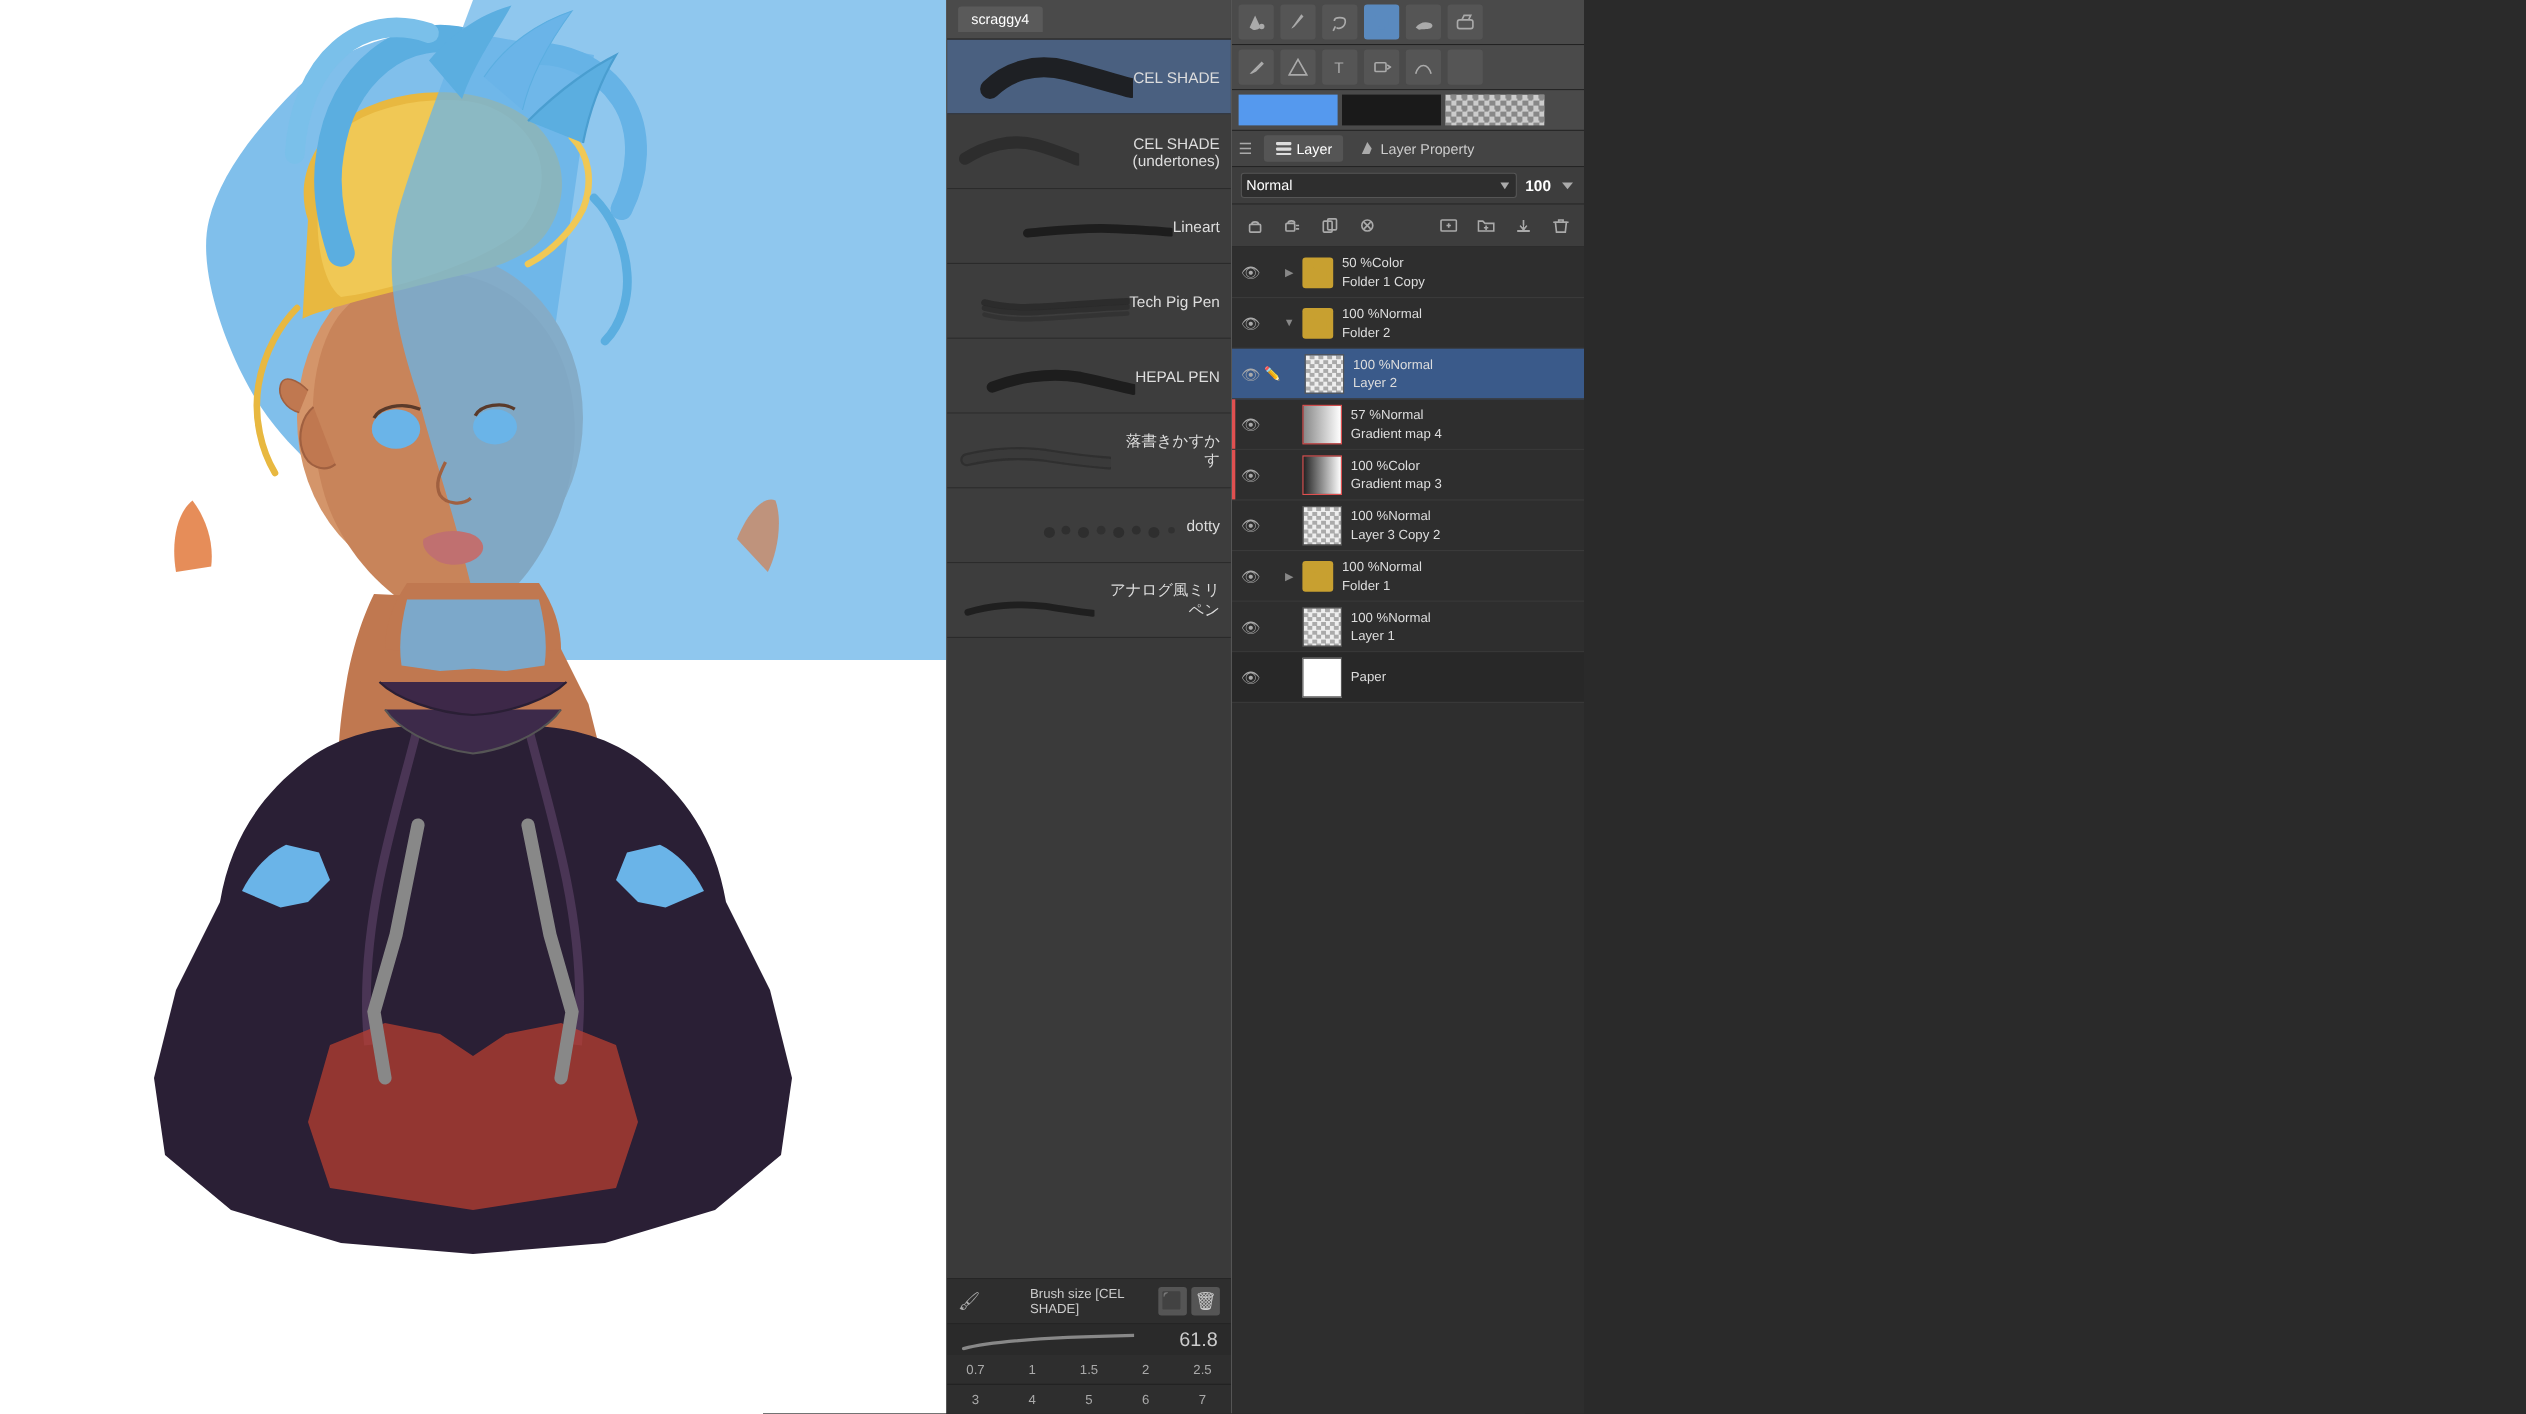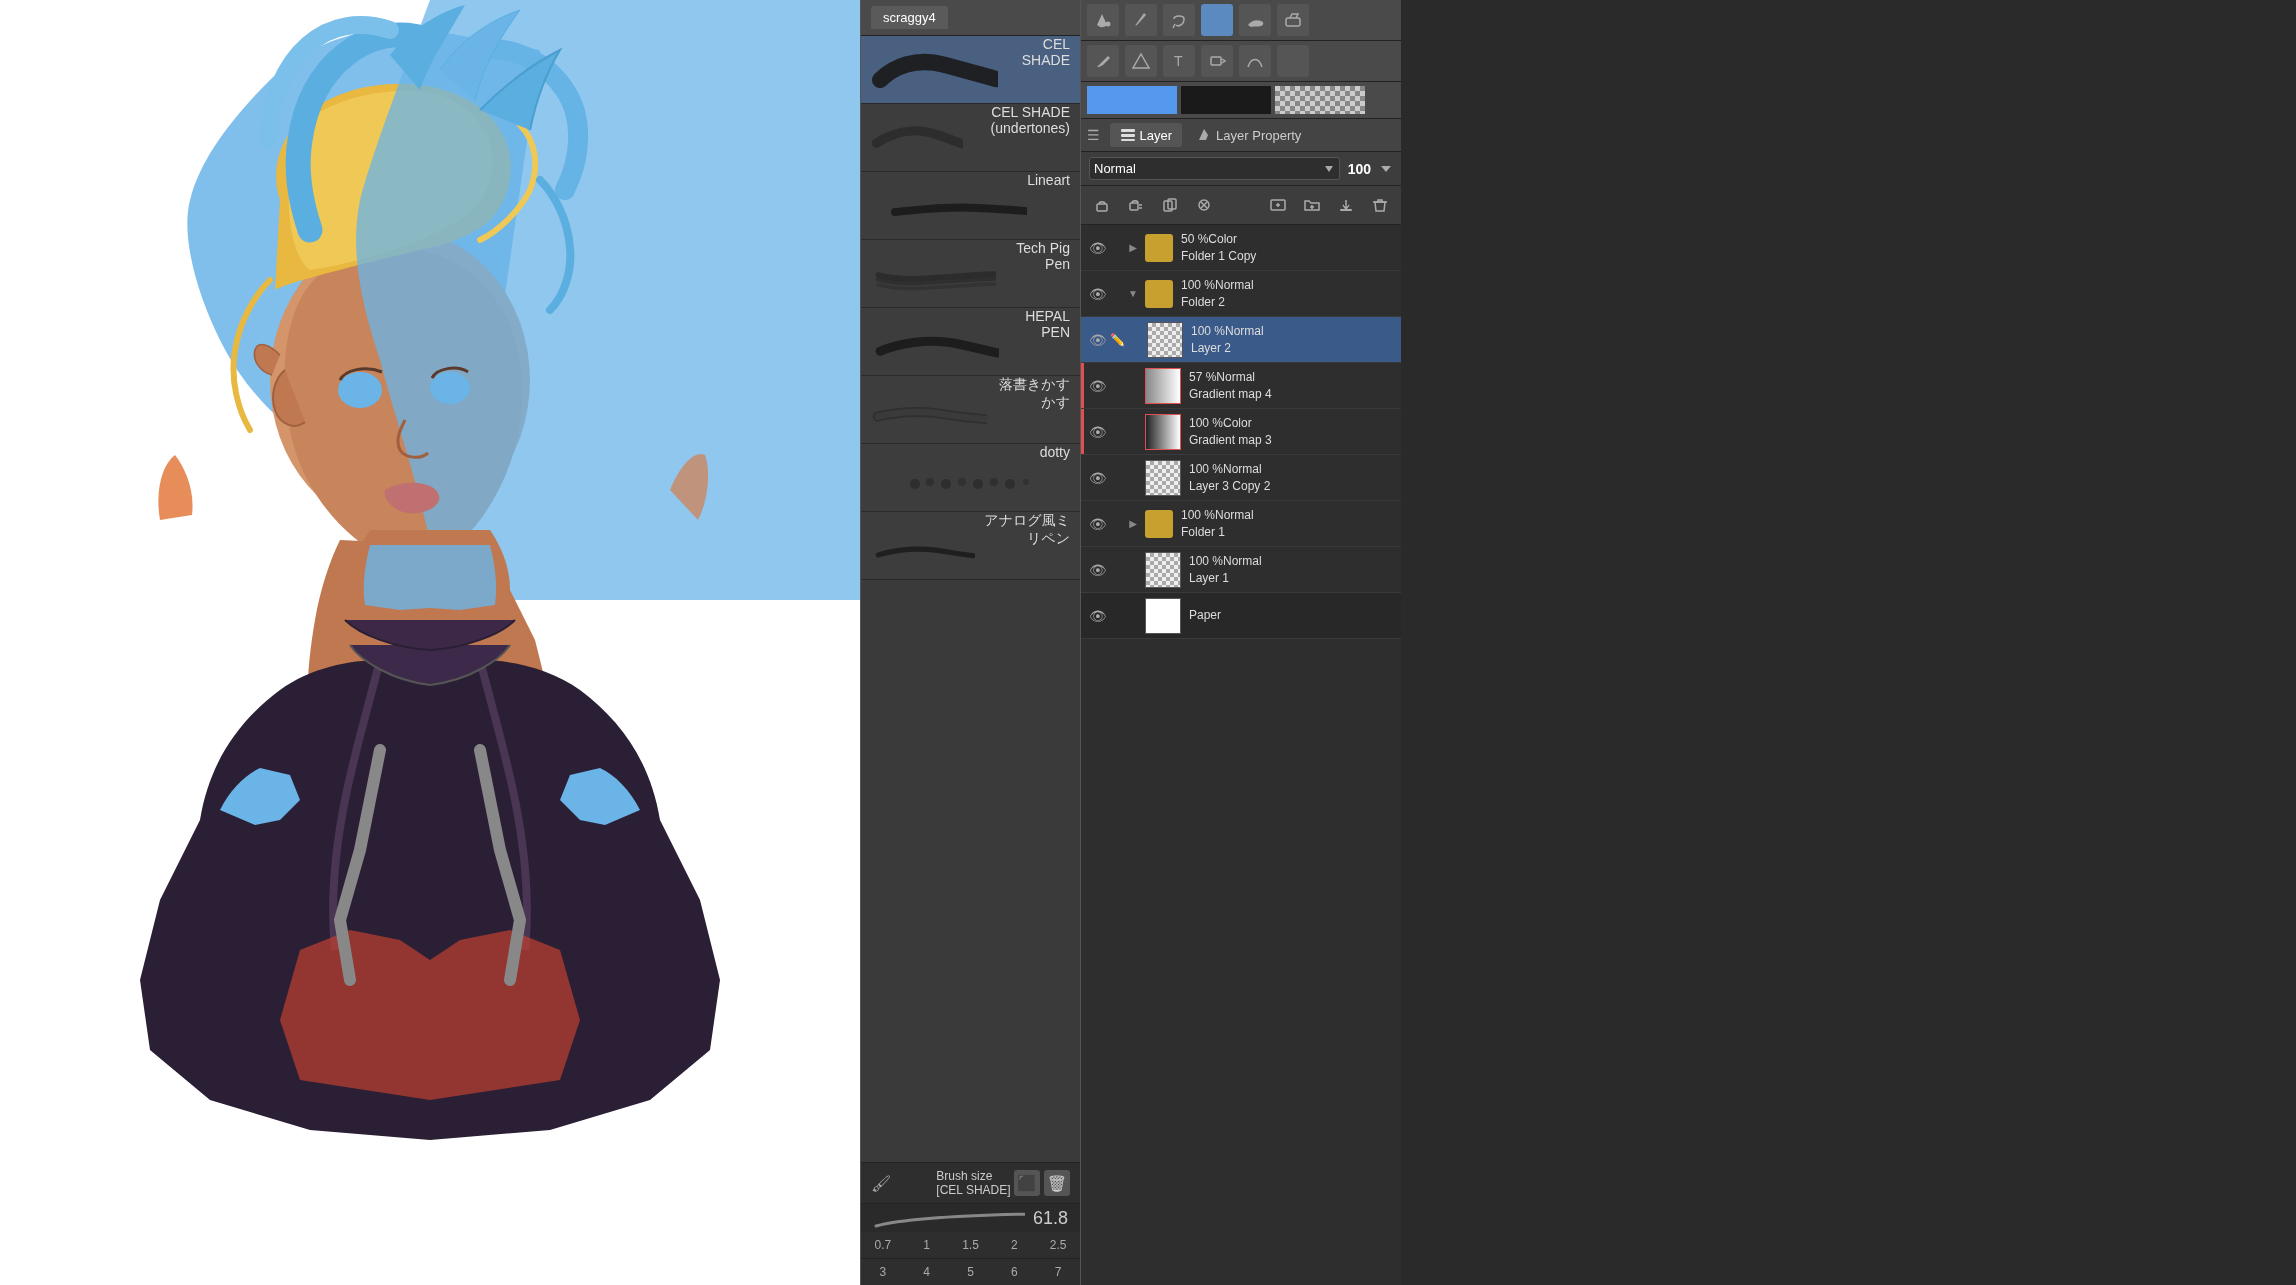--- a/index.html
+++ b/index.html
@@ -22,21 +22,21 @@
     }
 
     
     .artwork-svg {
       width: 100%;
       height: 100%;
     }
 
     
     .brush-panel {
-      width: 221px;
+      width: 260px;
       height: 1285px;
       background: #3a3a3a;
       flex-shrink: 0;
       display: flex;
       flex-direction: column;
       border-left: 1px solid #555;
       border-right: 1px solid #555;
     }
 
     .tab-bar {
@@ -54,20 +54,21 @@
       border-radius: 3px 3px 0 0;
     }
 
     .brush-list {
       flex: 1;
       overflow-y: auto;
     }
 
     .brush-item {
       display: flex;
+      align-items: center;
       justify-content: flex-end;
       padding: 0 10px;
       height: 68px;
       border-bottom: 1px solid #2a2a2a;
       background: #3d3d3d;
       cursor: pointer;
       position: relative;
     }
 
     .brush-item.selected {

